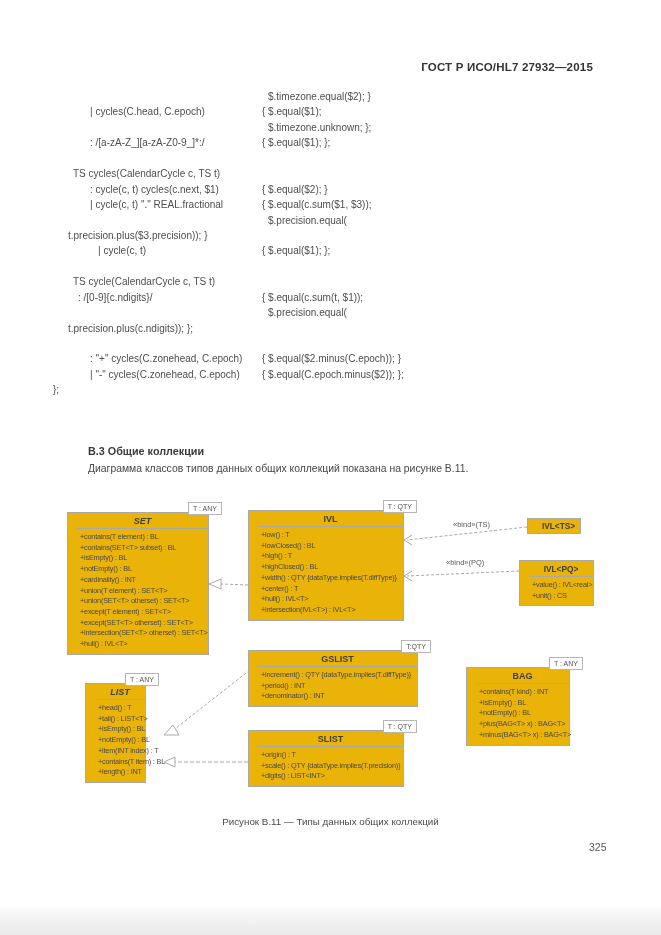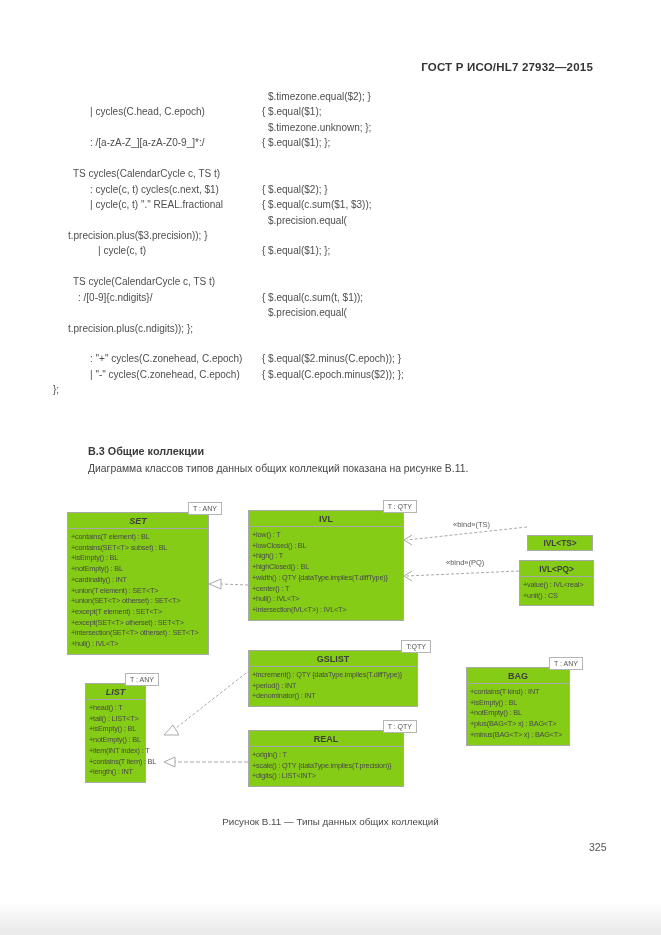--- a/index.html
+++ b/index.html
@@ -13,21 +13,21 @@
   .code{position:absolute;left:0;top:91px;right:0;font-size:10px;color:#4e4e4e;}
   .code-line{position:relative;height:15.45px;}
   .cl{position:absolute;top:0;white-space:pre;}
   .cr{position:absolute;top:0;left:262px;white-space:pre;}
   .cr.cont{left:268px;}
   
   .sec-heading{position:absolute;left:88px;top:445px;font-size:10.8px;font-weight:bold;color:#3a3a3a;}
   .sec-para{position:absolute;left:88px;top:463px;font-size:10.4px;color:#474747;text-align:center;}
   
   .conn{position:absolute;left:0;top:0;}
-  .uml-box{position:absolute;background:#84cc16;border:1px solid #a9a9a9;z-index:1;box-sizing:border-box;}
+  .uml-box{position:absolute;background:#eab308;border:1px solid #a9a9a9;z-index:1;box-sizing:border-box;padding-left:9px;}
   .uml-title{font-size:9px;font-weight:bold;text-align:center;padding:3px 2px 2px 2px;border-bottom:1px solid #a9a9a9;color:#3f3f3f;}
   .abstract .uml-title{font-style:italic;}
   .titleonly .uml-title{border-bottom:none;padding:2px 2px;font-size:8.3px;}
   .uml-members{padding:3px 2px 4px 3px;font-size:7.3px;line-height:10.7px;letter-spacing:-.2px;white-space:nowrap;color:#4a4a4a;}
   .uml-tag{position:absolute;top:-11px;right:-14px;background:#fff;border:1px solid #b5b5b5;font-size:7px;line-height:9px;padding:1px 4px;color:#555;z-index:2;white-space:nowrap;}
   .bind-label{position:absolute;font-size:7.5px;color:#5a5a5a;z-index:2;}
   .caption{position:absolute;left:0;top:816px;width:661px;text-align:center;font-size:9.8px;color:#4a4a4a;}
   .page-number{position:absolute;left:589px;top:841px;font-size:10.5px;color:#555;}
   .scan-band{position:absolute;left:0;top:903px;width:661px;height:32px;background:linear-gradient(180deg,rgba(238,238,238,0) 0%,#ebebeb 85%);}
 </style>
@@ -157,21 +157,21 @@
         <div>+lowClosed() : BL</div>
         <div>+high() : T</div>
         <div>+highClosed() : BL</div>
         <div>+width() : QTY {dataType.implies(T.diffType)}</div>
         <div>+center() : T</div>
         <div>+hull() : IVL&lt;T&gt;</div>
         <div>+intersection(IVL&lt;T&gt;) : IVL&lt;T&gt;</div>
       </div>
   </div>
 
-  <div class="uml-box titleonly" style="left:527px;top:535px;width:66px;">
+  <div class="uml-box titleonly" style="left:527px;top:518px;width:54px;">
     <div class="uml-title">IVL&lt;TS&gt;</div>
   </div>
 
   <div class="uml-box" style="left:248px;top:650px;width:170px;">
     <div class="uml-tag">T:QTY</div>
     <div class="uml-title">GSLIST</div>
     <div class="uml-members">
         <div>+increment() : QTY {dataType.implies(T.diffType)}</div>
         <div>+period() : INT</div>
         <div>+denominator() : INT</div>
@@ -181,21 +181,21 @@
   <div class="uml-box" style="left:519px;top:560px;width:75px;">
     <div class="uml-title" style="font-size:8.3px;">IVL&lt;PQ&gt;</div>
     <div class="uml-members">
         <div>+value() : IVL&lt;real&gt;</div>
         <div>+unit() : CS</div>
       </div>
   </div>
 
   <div class="uml-box" style="left:248px;top:730px;width:156px;">
     <div class="uml-tag">T : QTY</div>
-    <div class="uml-title">REAL</div>
+    <div class="uml-title">SLIST</div>
     <div class="uml-members">
         <div>+origin() : T</div>
         <div>+scale() : QTY {dataType.implies(T.precision)}</div>
         <div>+digits() : LIST&lt;INT&gt;</div>
       </div>
   </div>
 
   <div class="uml-box abstract" style="left:85px;top:683px;width:61px;">
     <div class="uml-tag">T : ANY</div>
     <div class="uml-title">LIST</div>

